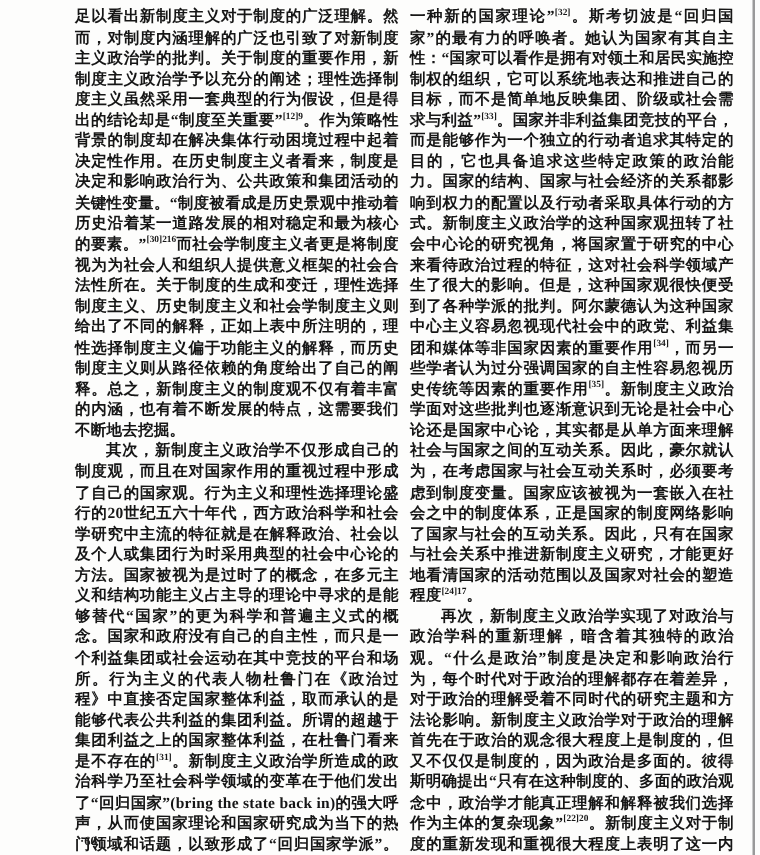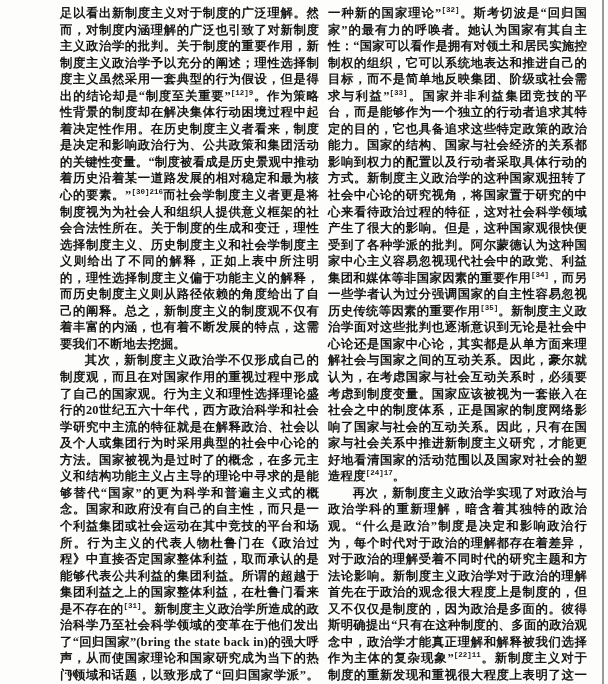--- a/index.html
+++ b/index.html
@@ -42,21 +42,20 @@
   }
   p.frag.indent {
     text-indent: 2em;
   }
   sup.ref {
     font-size: 7.5px;
     line-height: 0;
     vertical-align: super;
     letter-spacing: 0;
     white-space: nowrap;
-    font-family: Liberation Mono, monospace;
   }
   .page-number {
     position: absolute;
     left: 64px;
     bottom: 5px;
     font-size: 10px;
     font-weight: 600;
     color: #1c1c1c;
   }
   .scan-edge {
@@ -72,18 +71,18 @@
 <body>
 
 <div class="page">
   <div class="columns">
     <div class="column">
         <p class="frag"><span>足以看出新制度主义对于制度的广泛理解。然而，对制度内涵理解的广泛也引致了对新制度主义政治学的批判。关于制度的重要作用，新制度主义政治学予以充分的阐述；理性选择制度主义虽然采用一套典型的行为假设，但是得出的结论却是“制度至关重要”</span><sup class="ref">[12]9</sup><span>。作为策略性背景的制度却在解决集体行动困境过程中起着决定性作用。在历史制度主义者看来，制度是决定和影响政治行为、公共政策和集团活动的关键性变量。“制度被看成是历史景观中推动着历史沿着某一道路发展的相对稳定和最为核心的要素。”</span><sup class="ref">[30]216</sup><span>而社会学制度主义者更是将制度视为为社会人和组织人提供意义框架的社会合法性所在。关于制度的生成和变迁，理性选择制度主义、历史制度主义和社会学制度主义则给出了不同的解释，正如上表中所注明的，理性选择制度主义偏于功能主义的解释，而历史制度主义则从路径依赖的角度给出了自己的阐释。总之，新制度主义的制度观不仅有着丰富的内涵，也有着不断发展的特点，这需要我们不断地去挖掘。</span></p>
         <p class="frag indent"><span>其次，新制度主义政治学不仅形成自己的制度观，而且在对国家作用的重视过程中形成了自己的国家观。行为主义和理性选择理论盛行的20世纪五六十年代，西方政治科学和社会学研究中主流的特征就是在解释政治、社会以及个人或集团行为时采用典型的社会中心论的方法。国家被视为是过时了的概念，在多元主义和结构功能主义占主导的理论中寻求的是能够替代“国家”的更为科学和普遍主义式的概念。国家和政府没有自己的自主性，而只是一个利益集团或社会运动在其中竞技的平台和场所。行为主义的代表人物杜鲁门在《政治过程》中直接否定国家整体利益，取而承认的是能够代表公共利益的集团利益。所谓的超越于集团利益之上的国家整体利益，在杜鲁门看来是不存在的</span><sup class="ref">[31]</sup><span>。新制度主义政治学所造成的政治科学乃至社会科学领域的变革在于他们发出了“回归国家”(bring the state back in)的强大呼声，从而使国家理论和国家研究成为当下的热门领域和话题，以致形成了“回归国家学派”。甚至有学者认为“新制度主义实际上就是</span></p>
       </div>
     <div class="column">
         <p class="frag"><span>一种新的国家理论”</span><sup class="ref">[32]</sup><span>。斯考切波是“回归国家”的最有力的呼唤者。她认为国家有其自主性：“国家可以看作是拥有对领土和居民实施控制权的组织，它可以系统地表达和推进自己的目标，而不是简单地反映集团、阶级或社会需求与利益”</span><sup class="ref">[33]</sup><span>。国家并非利益集团竞技的平台，而是能够作为一个独立的行动者追求其特定的目的，它也具备追求这些特定政策的政治能力。国家的结构、国家与社会经济的关系都影响到权力的配置以及行动者采取具体行动的方式。新制度主义政治学的这种国家观扭转了社会中心论的研究视角，将国家置于研究的中心来看待政治过程的特征，这对社会科学领域产生了很大的影响。但是，这种国家观很快便受到了各种学派的批判。阿尔蒙德认为这种国家中心主义容易忽视现代社会中的政党、利益集团和媒体等非国家因素的重要作用</span><sup class="ref">[34]</sup><span>，而另一些学者认为过分强调国家的自主性容易忽视历史传统等因素的重要作用</span><sup class="ref">[35]</sup><span>。新制度主义政治学面对这些批判也逐渐意识到无论是社会中心论还是国家中心论，其实都是从单方面来理解社会与国家之间的互动关系。因此，豪尔就认为，在考虑国家与社会互动关系时，必须要考虑到制度变量。国家应该被视为一套嵌入在社会之中的制度体系，正是国家的制度网络影响了国家与社会的互动关系。因此，只有在国家与社会关系中推进新制度主义研究，才能更好地看清国家的活动范围以及国家对社会的塑造程度</span><sup class="ref">[24]17</sup><span>。</span></p>
-        <p class="frag indent"><span>再次，新制度主义政治学实现了对政治与政治学科的重新理解，暗含着其独特的政治观。“什么是政治”制度是决定和影响政治行为，每个时代对于政治的理解都存在着差异，对于政治的理解受着不同时代的研究主题和方法论影响。新制度主义政治学对于政治的理解首先在于政治的观念很大程度上是制度的，但又不仅仅是制度的，因为政治是多面的。彼得斯明确提出“只有在这种制度的、多面的政治观念中，政治学才能真正理解和解释被我们选择作为主体的复杂现象”</span><sup class="ref">[22]11</sup><span>。新制度主义对于制度的重新发现和重视很大程度上表明了这一内涵，政治生活不可能离开制度，制</span></p>
+        <p class="frag indent"><span>再次，新制度主义政治学实现了对政治与政治学科的重新理解，暗含着其独特的政治观。“什么是政治”制度是决定和影响政治行为，每个时代对于政治的理解都存在着差异，对于政治的理解受着不同时代的研究主题和方法论影响。新制度主义政治学对于政治的理解首先在于政治的观念很大程度上是制度的，但又不仅仅是制度的，因为政治是多面的。彼得斯明确提出“只有在这种制度的、多面的政治观念中，政治学才能真正理解和解释被我们选择作为主体的复杂现象”</span><sup class="ref">[22]20</sup><span>。新制度主义对于制度的重新发现和重视很大程度上表明了这一内涵，政治生活不可能离开制度，制</span></p>
       </div>
   </div>
   <div class="page-number">·60·</div>
   <div class="scan-edge"></div>
 </div>
 
 </body></html>

